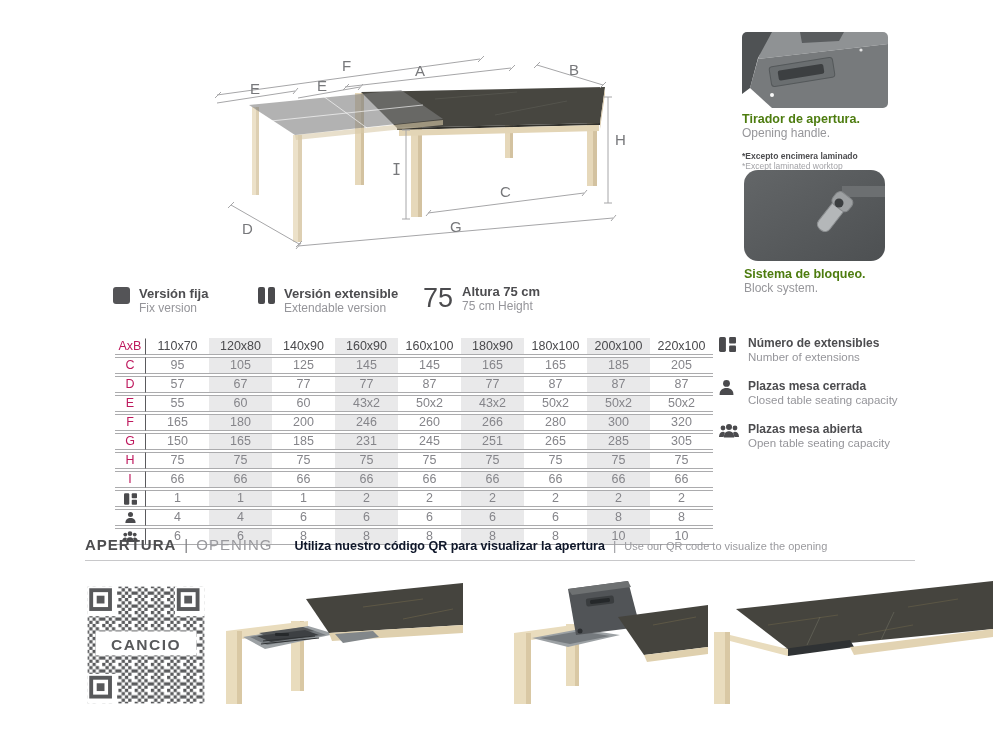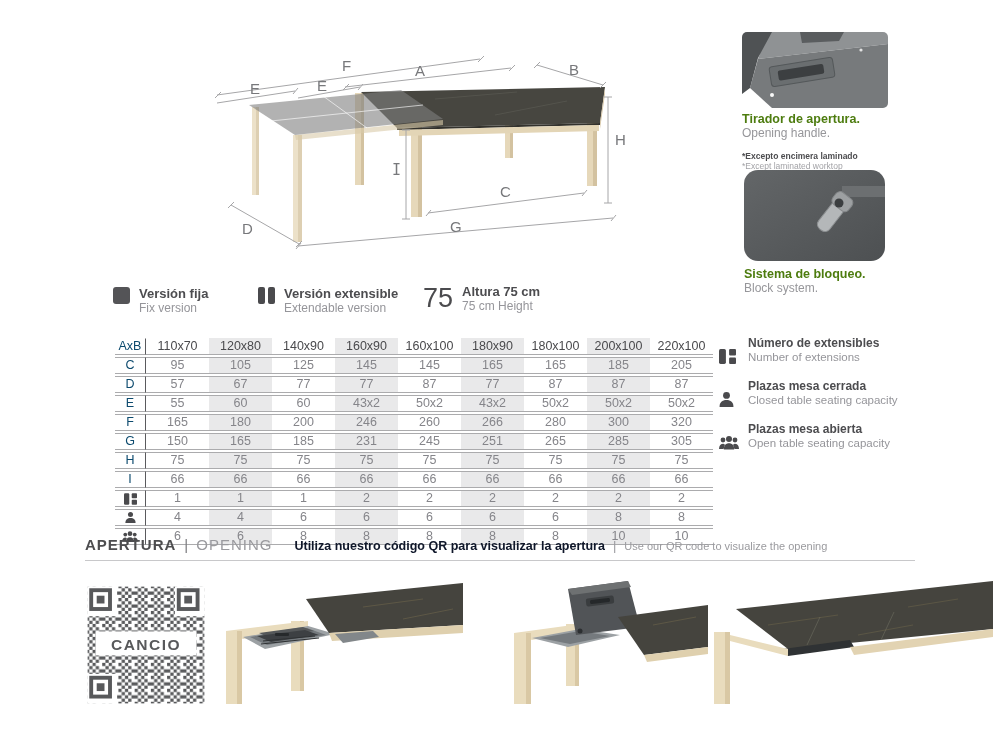--- a/index.html
+++ b/index.html
@@ -24,28 +24,28 @@
   .legend-sub{font-size:12px;color:#95959a}
   .sq-icon{width:17px;height:17px;background:#545457;border-radius:3px;margin-top:1px}
   .bars-icon{display:flex;gap:3px;margin-top:1px}
   .bars-icon i{display:block;width:7px;height:17px;background:#4a4a4d;border-radius:2px}
   .h75{font-size:27px;color:#4b4b4e;line-height:27px;margin-top:1px}
   
   #spec-table-host{left:115px;top:336px}
   #spec-table-host table{border-collapse:separate;border-spacing:0 2px}
   #spec-table-host th,#spec-table-host td{height:15px;line-height:15px;padding:0;font-size:12.5px;font-weight:400;text-align:center;border-top:1px solid #ababad;border-bottom:1px solid #ababad}
   #spec-table-host thead th{border-top:1px solid transparent}
-  #spec-table-host .lbl{width:30px;min-width:30px;color:#0c4a6e;border-right:1px solid #5a5a5d}
+  #spec-table-host .lbl{width:30px;min-width:30px;color:#be185d;border-right:1px solid #5a5a5d}
   #spec-table-host .col{width:63px;min-width:63px;color:#4a4a4d}
   #spec-table-host .val{width:63px;min-width:63px;color:#85858a}
   #spec-table-host .shaded{background:#e9e9ea}
   #spec-table-host svg{vertical-align:middle;fill:#4a4a4d}
   
   #table-legend{left:719px;top:336px}
-  .tl-item{display:flex;gap:9px;margin-bottom:15px;align-items:flex-end}
+  .tl-item{display:flex;gap:9px;margin-bottom:15px;align-items:flex-start}
   .tl-icon{width:20px;display:flex;justify-content:flex-start;margin-top:1px;fill:#4a4a4d}
   .tl-title{font-size:12px;font-weight:bold;color:#4c4c4f;line-height:14px}
   .tl-sub{font-size:11.5px;color:#95959a;line-height:14px}
   
   #opening-heading{left:85px;top:536px;width:830px;border-bottom:1px solid #c8c8ca;padding-bottom:7px;display:flex;align-items:baseline;gap:8px;white-space:nowrap}
   .oh-es{font-size:15px;font-weight:bold;color:#4d4d4f;letter-spacing:1px}
   .oh-bar{font-size:15px;color:#7c7c80;font-weight:300}
   .oh-en{font-size:15px;color:#9a9a9e;letter-spacing:1px}
   .oh-desc-es{font-size:12.5px;font-weight:bold;color:#0f172a;margin-left:14px}
   .oh-desc-bar{font-size:13px;color:#9a9a9e}

